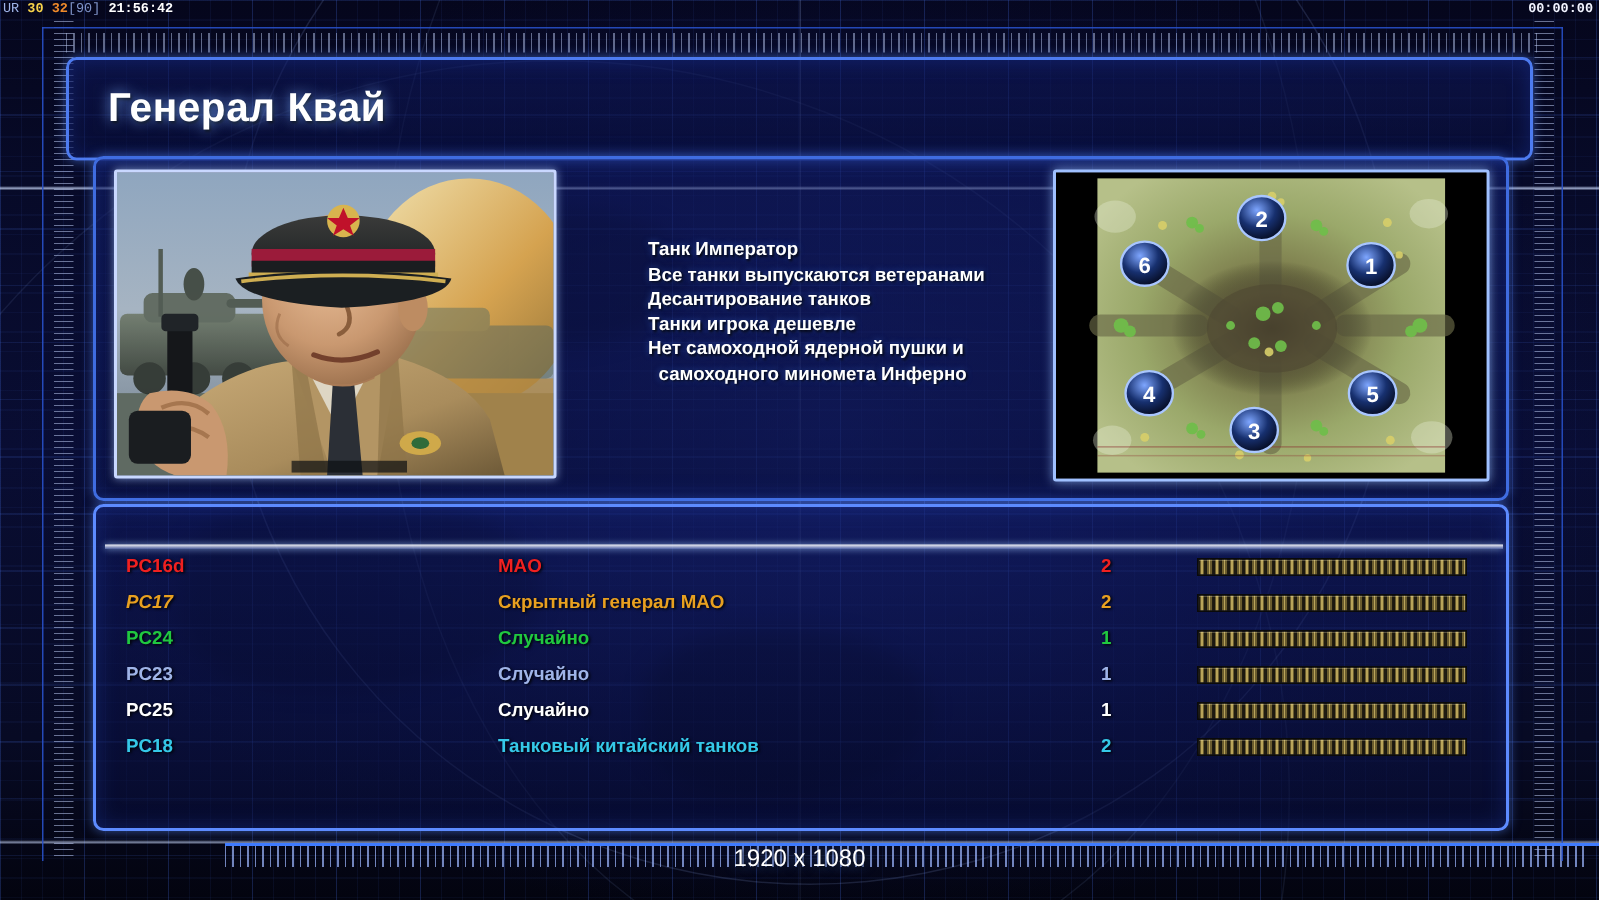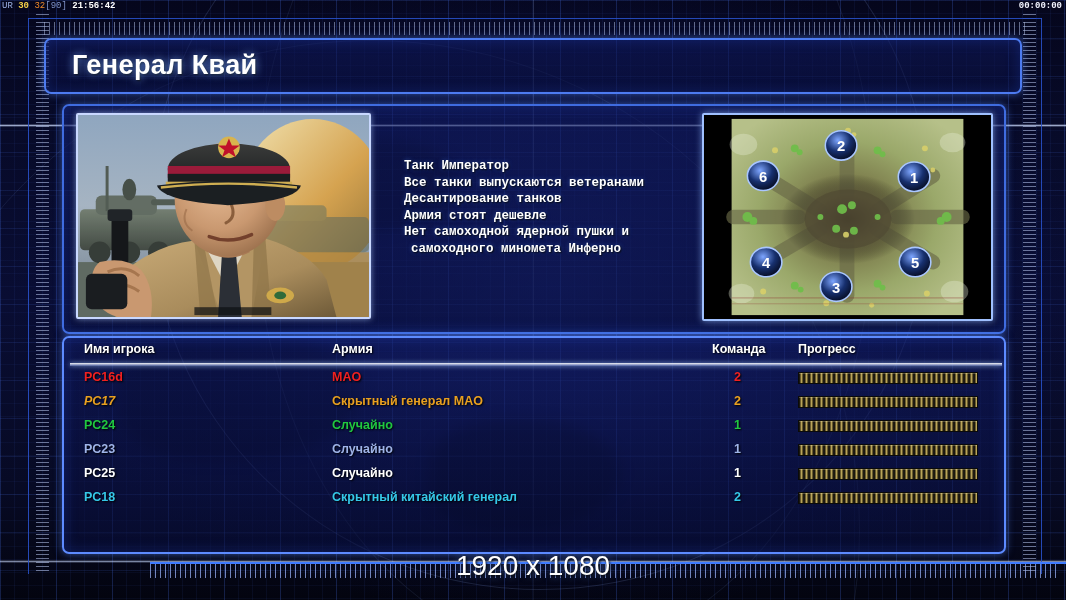--- a/index.html
+++ b/index.html
@@ -93,34 +93,34 @@
     font-family: "Liberation Mono", monospace;
     font-size: 9px;
     letter-spacing: 0px;
     line-height: 13px;
     white-space: nowrap;
   }
   .topbar-left  { position: absolute; left: 2px; top: 0; }
   .topbar-right { position: absolute; right: 4px; top: 0; color: #f2f4ff; font-weight: bold; }
   .tb-ur   { color: #9fb4e8; }
   .tb-n1   { color: #f6d24a; font-weight: bold; }
-  .tb-n2   { color: #f08a2a; font-weight: normal; }
+  .tb-n2   { color: #f08a2a; font-weight: bold; }
   .tb-br   { color: #7f93c8; }
   .tb-time { color: #ffffff; font-weight: bold; }
 
   
   .panel {
     position: absolute;
     border: 2px solid #4d7bf0;
     border-radius: 7px;
     box-shadow: 0 0 8px rgba(90,140,255,0.55), inset 0 0 14px rgba(30,60,170,0.40);
     background: linear-gradient(180deg, rgba(16,26,96,0.55), rgba(8,14,60,0.55));
   }
 
-  #title-panel { left: 44px; top: 38px; width: 978px; height: 56px; }
+  #title-panel { left: 44px; top: 38px; width: 978px; height: 69px; }
   #title-text {
     position: absolute; left: 26px; top: 50%; transform: translateY(-52%);
     color: #ffffff; font-size: 27px; font-weight: bold;
     text-shadow: 0 0 9px rgba(120,170,255,0.85), 1px 1px 2px #000;
     letter-spacing: 0.4px;
   }
 
   #info-panel { left: 62px; top: 104px; width: 944px; height: 230px; border-color: #3f6ce0; }
   #roster-panel { left: 62px; top: 336px; width: 944px; height: 218px; border-color: #5d8bff; }
 
@@ -129,21 +129,21 @@
     position: absolute; left: 12px; top: 7px; width: 295px; height: 206px;
     border: 2px solid #c9d8ff; border-radius: 2px;
     box-shadow: 0 0 6px rgba(170,200,255,0.65);
     overflow: hidden;
     background: #6d7c8f;
   }
   .portrait-svg { display: block; width: 100%; height: 100%; }
 
   
   #desc {
-    position: absolute; left: 340px; top: 52px; width: 320px; font-family: Liberation Mono, monospace;
+    position: absolute; left: 368px; top: 52px; width: 320px;
   }
   #desc div {
     color: #ffffff; font-size: 12.5px; font-weight: bold;
     line-height: 16.6px; white-space: nowrap;
     text-shadow: 1px 1px 2px #000, 0 0 4px rgba(60,110,220,0.6);
   }
   #desc div.indent { padding-left: 7px; }
 
   
   #map-frame {
@@ -193,21 +193,21 @@
         #201c11 4px 5px),
       linear-gradient(to bottom, #2b2615, #8a7a3c 45%, #3a321c);
     border: 1px solid #0a0a0a;
     box-shadow: inset 0 1px 0 rgba(255,245,190,0.25);
   }
 
   
   #res-overlay {
     position: absolute; left: 0; bottom: 18px; width: 1066px;
     text-align: center;
-    color: #ffffff; font-size: 28px; font-weight: normal;
+    color: #ffffff; font-size: 16px; font-weight: normal;
     text-shadow: 1px 1px 3px #000, 0 0 8px rgba(110,160,255,0.6);
     z-index: 30;
   }
 </style>
 </head>
 <body>
 
 <div id="screen">
 
   <div class="grid"></div>
@@ -352,21 +352,21 @@
         </g>
 
         <rect x="118" y="196" width="78" height="8" fill="#0d0f12" opacity="0.7"></rect>
       </svg>
     </div>
 
     <div id="desc">
       <div>Танк Император</div>
       <div>Все танки выпускаются ветеранами</div>
       <div>Десантирование танков</div>
-      <div>Армия стоят дешевле</div>
+      <div>Танки игрока дешевле</div>
       <div>Нет самоходной ядерной пушки и</div>
       <div class="indent">самоходного миномета Инферно</div>
     </div>
 
     <div id="map-frame">
       <svg class="map-svg" viewBox="0 0 291 208" preserveAspectRatio="none">
         <defs>
           <radialGradient id="mapbase" cx="50%" cy="50%" r="62%">
             <stop offset="0%" stop-color="#6b6340"></stop>
             <stop offset="32%" stop-color="#7e7f4e"></stop>
@@ -470,26 +470,20 @@
           <g>
             <ellipse cx="60" cy="62" rx="16" ry="15" fill="url(#pinG)" stroke="#a9c6ff" stroke-width="1.6"></ellipse>
             <text x="60" y="68" fill="#ffffff">6</text>
           </g>
         </g>
       </svg>
     </div>
   </div>
 
   <div class="panel" id="roster-panel">
-    <div id="head-row">
-      <span class="col-name">Имя игрока</span>
-      <span class="col-army">Армия</span>
-      <span class="col-team">Команда</span>
-      <span class="col-prog">Прогресс</span>
-    </div>
     <div id="head-rule"></div>
     <div id="rows">
         <div class="row">
           <span class="pname" style="color: rgb(240, 32, 32); text-align: center;">PC16d</span>
           <span class="parmy" style="color: rgb(240, 32, 32);">MAO</span>
           <span class="pteam" style="color: rgb(240, 32, 32);">2</span>
           <div class="bar" style="width: 180px;"></div>
         </div>
         <div class="row">
           <span class="pname" style="color: rgb(232, 160, 32); font-style: italic;">PC17</span>
@@ -510,21 +504,21 @@
           <div class="bar" style="width: 180px;"></div>
         </div>
         <div class="row">
           <span class="pname" style="color: rgb(255, 255, 255);">PC25</span>
           <span class="parmy" style="color: rgb(255, 255, 255);">Случайно</span>
           <span class="pteam" style="color: rgb(255, 255, 255);">1</span>
           <div class="bar" style="width: 180px;"></div>
         </div>
         <div class="row">
           <span class="pname" style="color: rgb(53, 200, 232);">PC18</span>
-          <span class="parmy" style="color: rgb(53, 200, 232);">Скрытный китайский генерал</span>
+          <span class="parmy" style="color: rgb(53, 200, 232);">Танковый китайский танков</span>
           <span class="pteam" style="color: rgb(53, 200, 232);">2</span>
           <div class="bar" style="width: 180px;"></div>
         </div>
       </div>
   </div>
 
   <div id="res-overlay">1920 x 1080</div>
 </div>
 
 </body></html>

